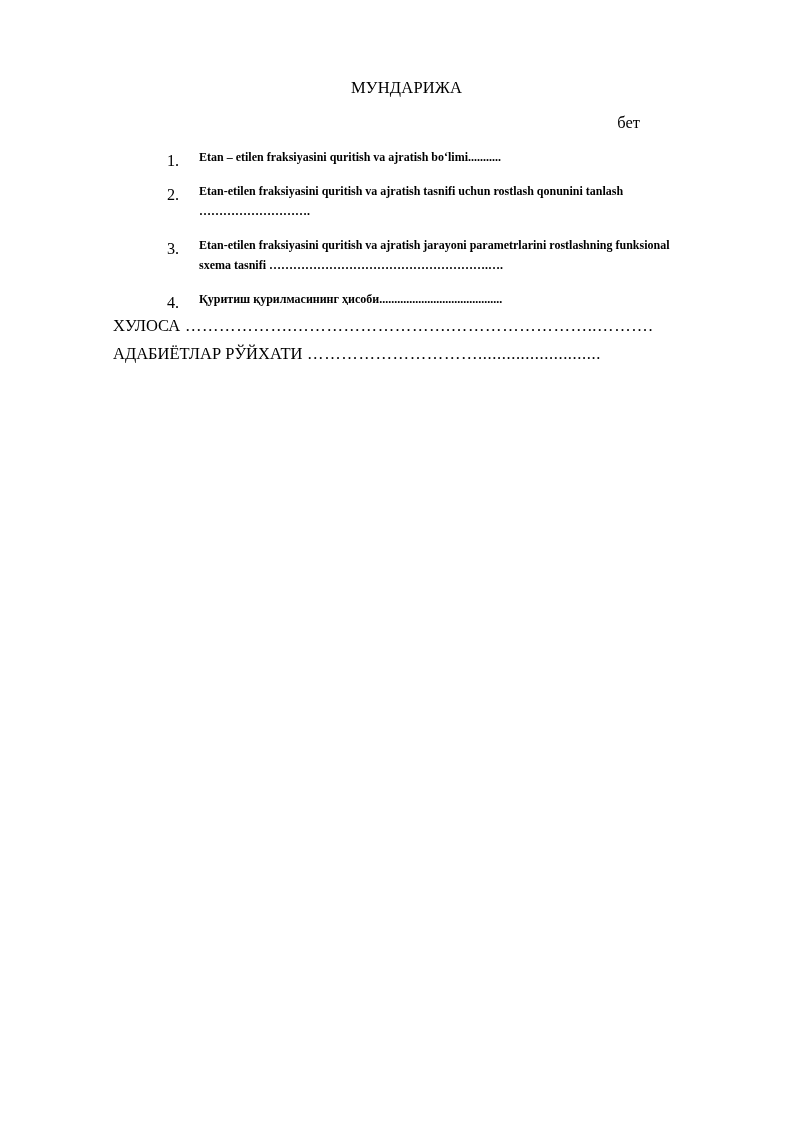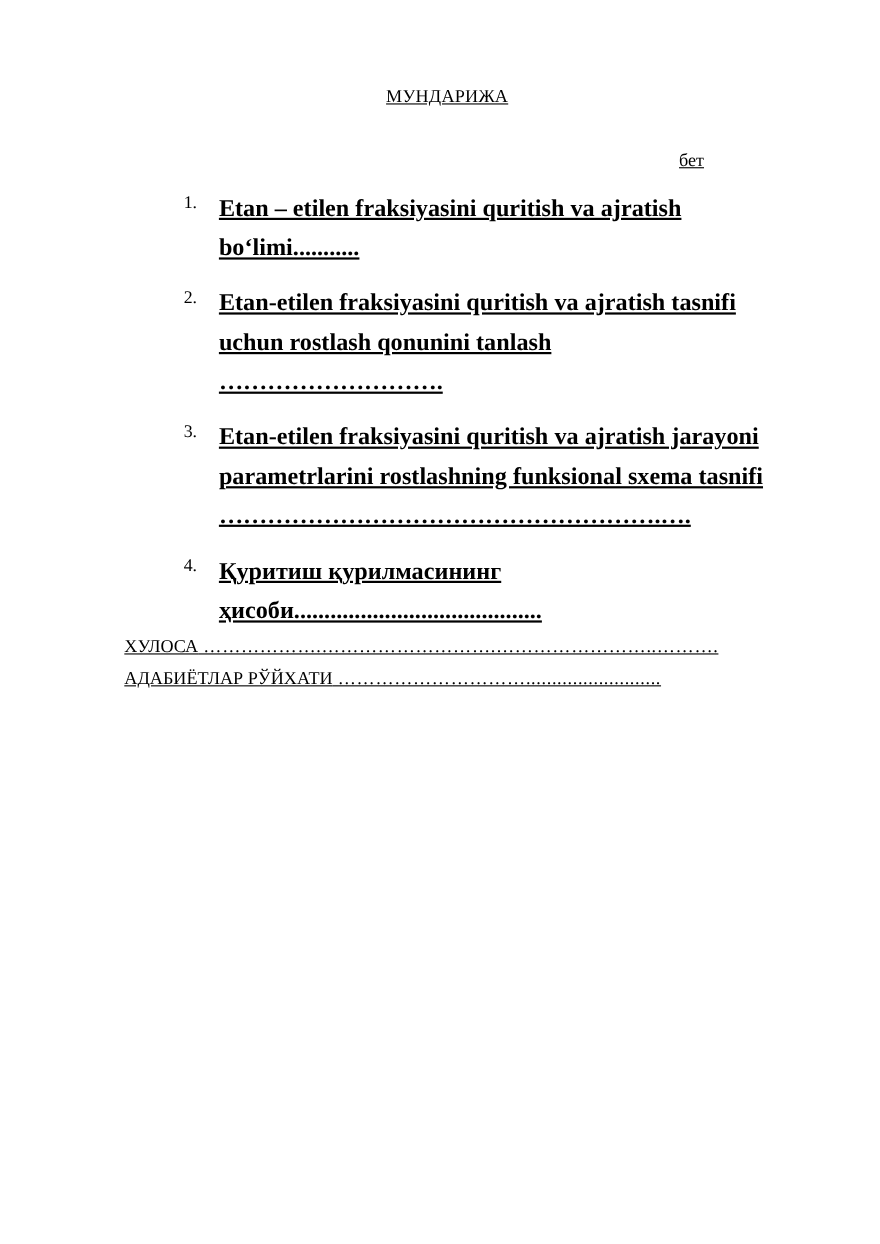--- a/index.html
+++ b/index.html
@@ -14,54 +14,53 @@
     color: #000000;
     position: relative;
     overflow: hidden;
   }
   .page {
     width: 800px;
     height: 836px;
     box-sizing: border-box;
     padding: 66px 100px 0 113px;
     position: relative;
-    text-decoration: underline;
   }
   .doc-title {
     text-align: center;
     font-size: 16.5px;
     letter-spacing: 0.2px;
     margin: 0 0 0 0;
     padding-top: 12px;
   }
   .page-word {
     text-align: right;
     font-size: 16.5px;
-    margin-top: 38px;
+    margin-top: 15px;
     padding-right: 60px;
   }
   .intro-line {
     font-size: 16.5px;
     margin-top: 19px;
     white-space: nowrap;
   }
   .dots-light {
     letter-spacing: 0.6px;
   }
   ol.toc {
     list-style: none;
     counter-reset: tocitem;
     margin: 0;
     padding: 0;
   }
   ol.toc > li {
     counter-increment: tocitem;
     position: relative;
     font-weight: bold;
-    font-size: 22px;
+    font-size: 12px;
     line-height: 1.62;
     margin-top: 15px;
     padding-left: 86px;
   }
   ol.toc > li::before {
     content: counter(tocitem) ".";
     position: absolute;
     left: 54px;
     top: 0;
     font-weight: normal;

